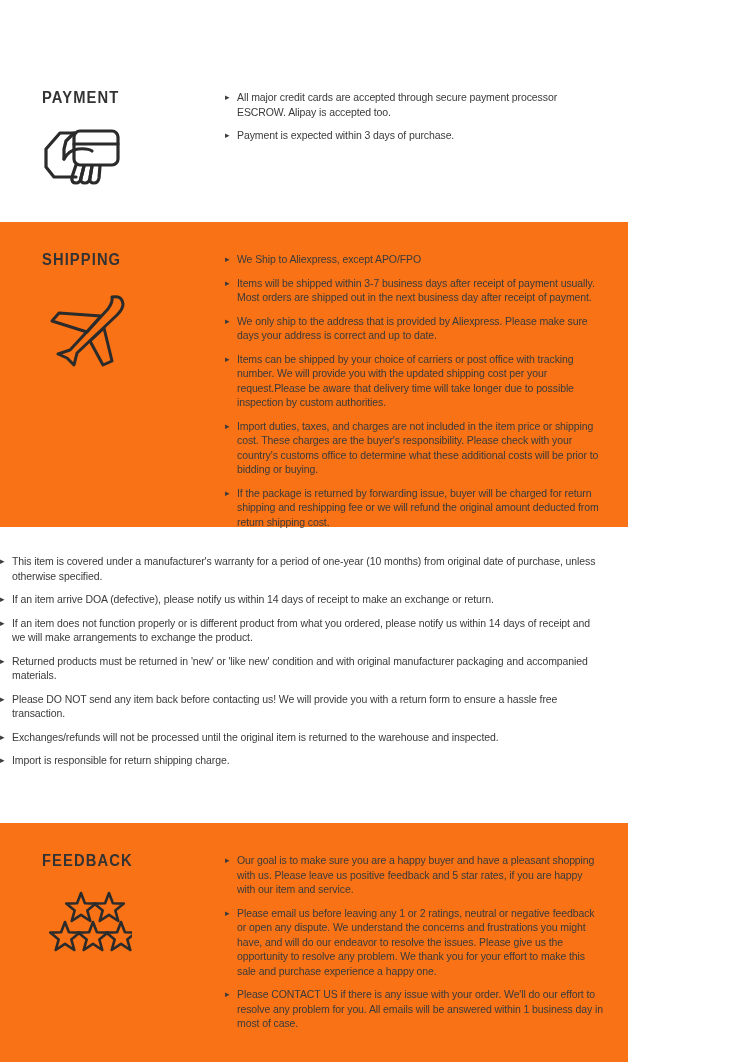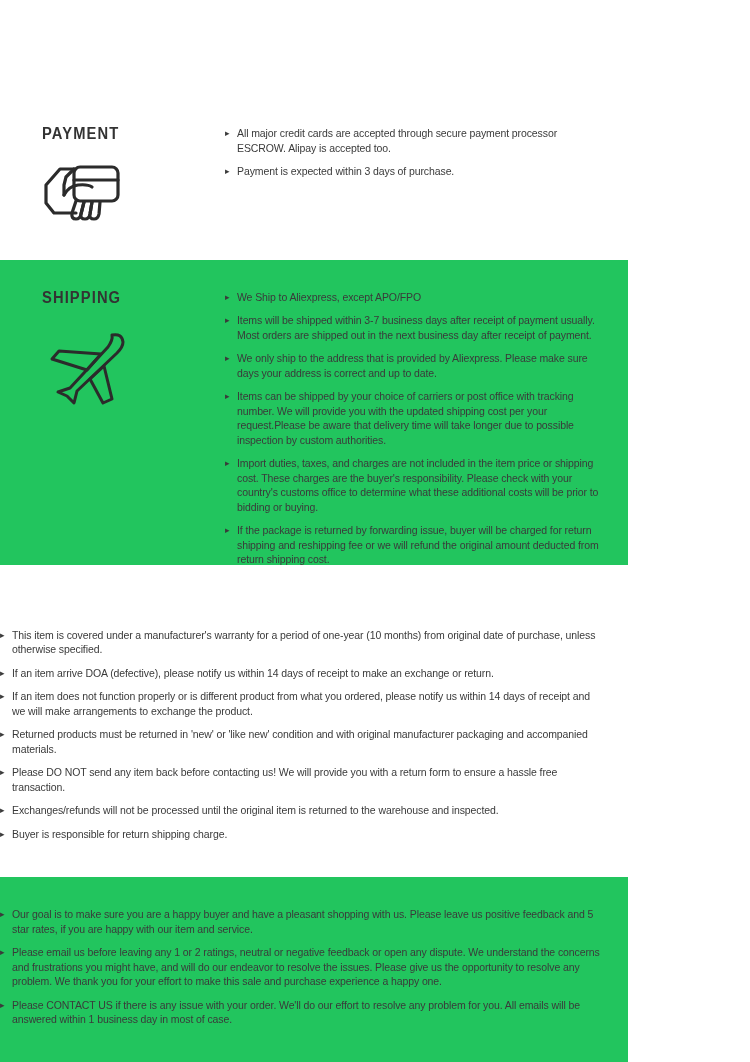--- a/index.html
+++ b/index.html
@@ -22,24 +22,23 @@
     display: flex;
     flex-direction: column;
   }
   .policy-section {
     width: 628px;
     box-sizing: border-box;
     display: flex;
     flex-direction: row;
     align-items: flex-start;
     background: #ffffff;
-    margin-top: 36px;
   }
   .policy-section.shade {
-    background: #22c55e;
+    background: #f97316;
   }
   
   .sec-payment   { height: 222px; padding-top: 88px; }
   .sec-shipping  { height: 305px; padding-top: 28px; }
   .sec-warranty  { height: 296px; padding-top: 25px; }
   .sec-feedback  { height: 239px; padding-top: 28px; }
 
   .section-left {
     width: 225px;
     flex: 0 0 225px;
@@ -210,27 +209,51 @@
         <li class="bullet-item">
           <span class="bullet-marker">▸</span>
           <span class="bullet-text">Please DO NOT send any item back before contacting us! We will provide you with a return form to ensure a hassle free transaction.</span>
         </li>
         <li class="bullet-item">
           <span class="bullet-marker">▸</span>
           <span class="bullet-text">Exchanges/refunds will not be processed until the original item is returned to the warehouse and inspected.</span>
         </li>
         <li class="bullet-item">
           <span class="bullet-marker">▸</span>
-          <span class="bullet-text">Buyer is responsible for return shipping charge.</span>
+          <span class="bullet-text">Import is responsible for return shipping charge.</span>
         </li>
       </ul>
     </div>
   </section>
 
   <section class="policy-section shade sec-feedback">
+    <div class="section-left">
+      <h2 class="section-title">FEEDBACK</h2>
+      <span class="section-icon">
+        <svg width="86" height="62" viewBox="0 0 86 62" fill="none" stroke="#2b2b2b" stroke-width="2.6" stroke-linejoin="round" stroke-linecap="round">
+
+          <g transform="translate(20,2)">
+            <path d="M15 1 L18.9 11.2 L29.8 11.6 L21.3 18.4 L24.3 29 L15 22.8 L5.7 29 L8.7 18.4 L0.2 11.6 L11.1 11.2 Z"></path>
+          </g>
+          <g transform="translate(48,2)">
+            <path d="M15 1 L18.9 11.2 L29.8 11.6 L21.3 18.4 L24.3 29 L15 22.8 L5.7 29 L8.7 18.4 L0.2 11.6 L11.1 11.2 Z"></path>
+          </g>
+
+          <g transform="translate(4,31)">
+            <path d="M15 1 L18.9 11.2 L29.8 11.6 L21.3 18.4 L24.3 29 L15 22.8 L5.7 29 L8.7 18.4 L0.2 11.6 L11.1 11.2 Z"></path>
+          </g>
+          <g transform="translate(32,31)">
+            <path d="M15 1 L18.9 11.2 L29.8 11.6 L21.3 18.4 L24.3 29 L15 22.8 L5.7 29 L8.7 18.4 L0.2 11.6 L11.1 11.2 Z"></path>
+          </g>
+          <g transform="translate(60,31)">
+            <path d="M15 1 L18.9 11.2 L29.8 11.6 L21.3 18.4 L24.3 29 L15 22.8 L5.7 29 L8.7 18.4 L0.2 11.6 L11.1 11.2 Z"></path>
+          </g>
+        </svg>
+      </span>
+    </div>
     <div class="section-body">
       <ul class="bullet-list">
         <li class="bullet-item">
           <span class="bullet-marker">▸</span>
           <span class="bullet-text">Our goal is to make sure you are a happy buyer and have a pleasant shopping with us. Please leave us positive feedback and 5 star rates, if you are happy with our item and service.</span>
         </li>
         <li class="bullet-item">
           <span class="bullet-marker">▸</span>
           <span class="bullet-text">Please email us before leaving any 1 or 2 ratings, neutral or negative feedback or open any dispute. We understand the concerns and frustrations you might have, and will do our endeavor to resolve the issues. Please give us the opportunity to resolve any problem. We thank you for your effort to make this sale and purchase experience a happy one.</span>
         </li>

